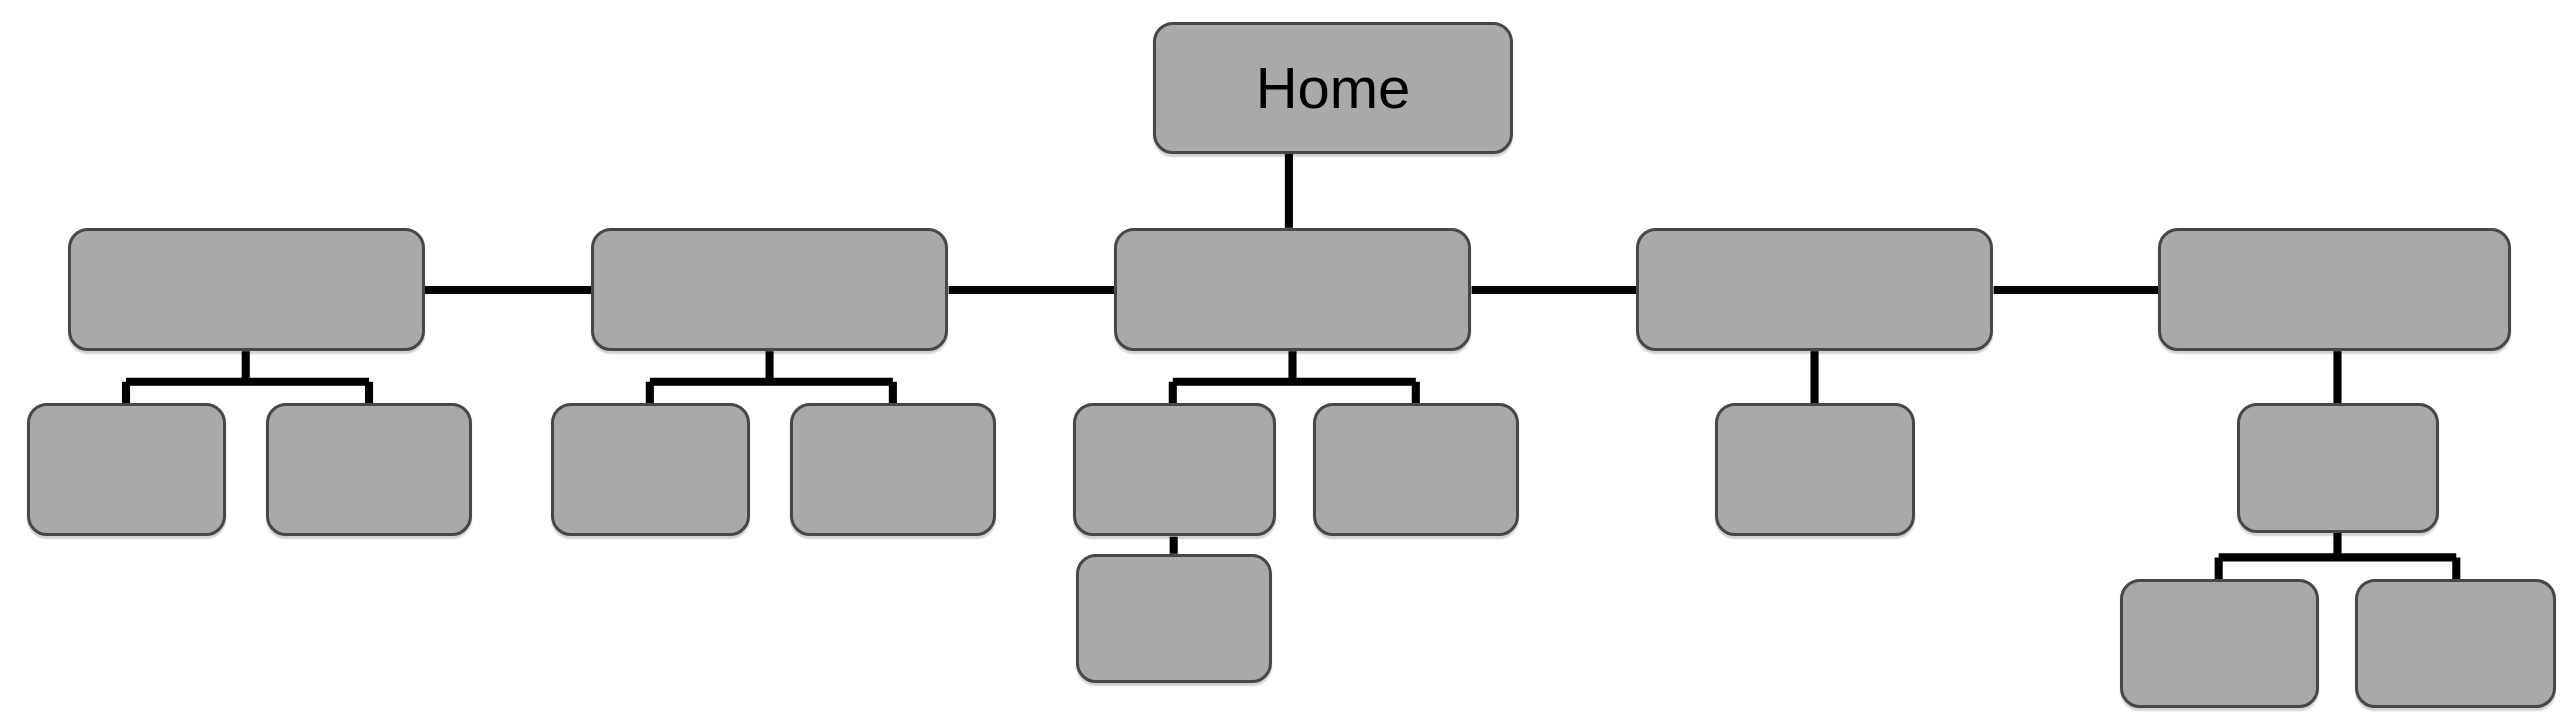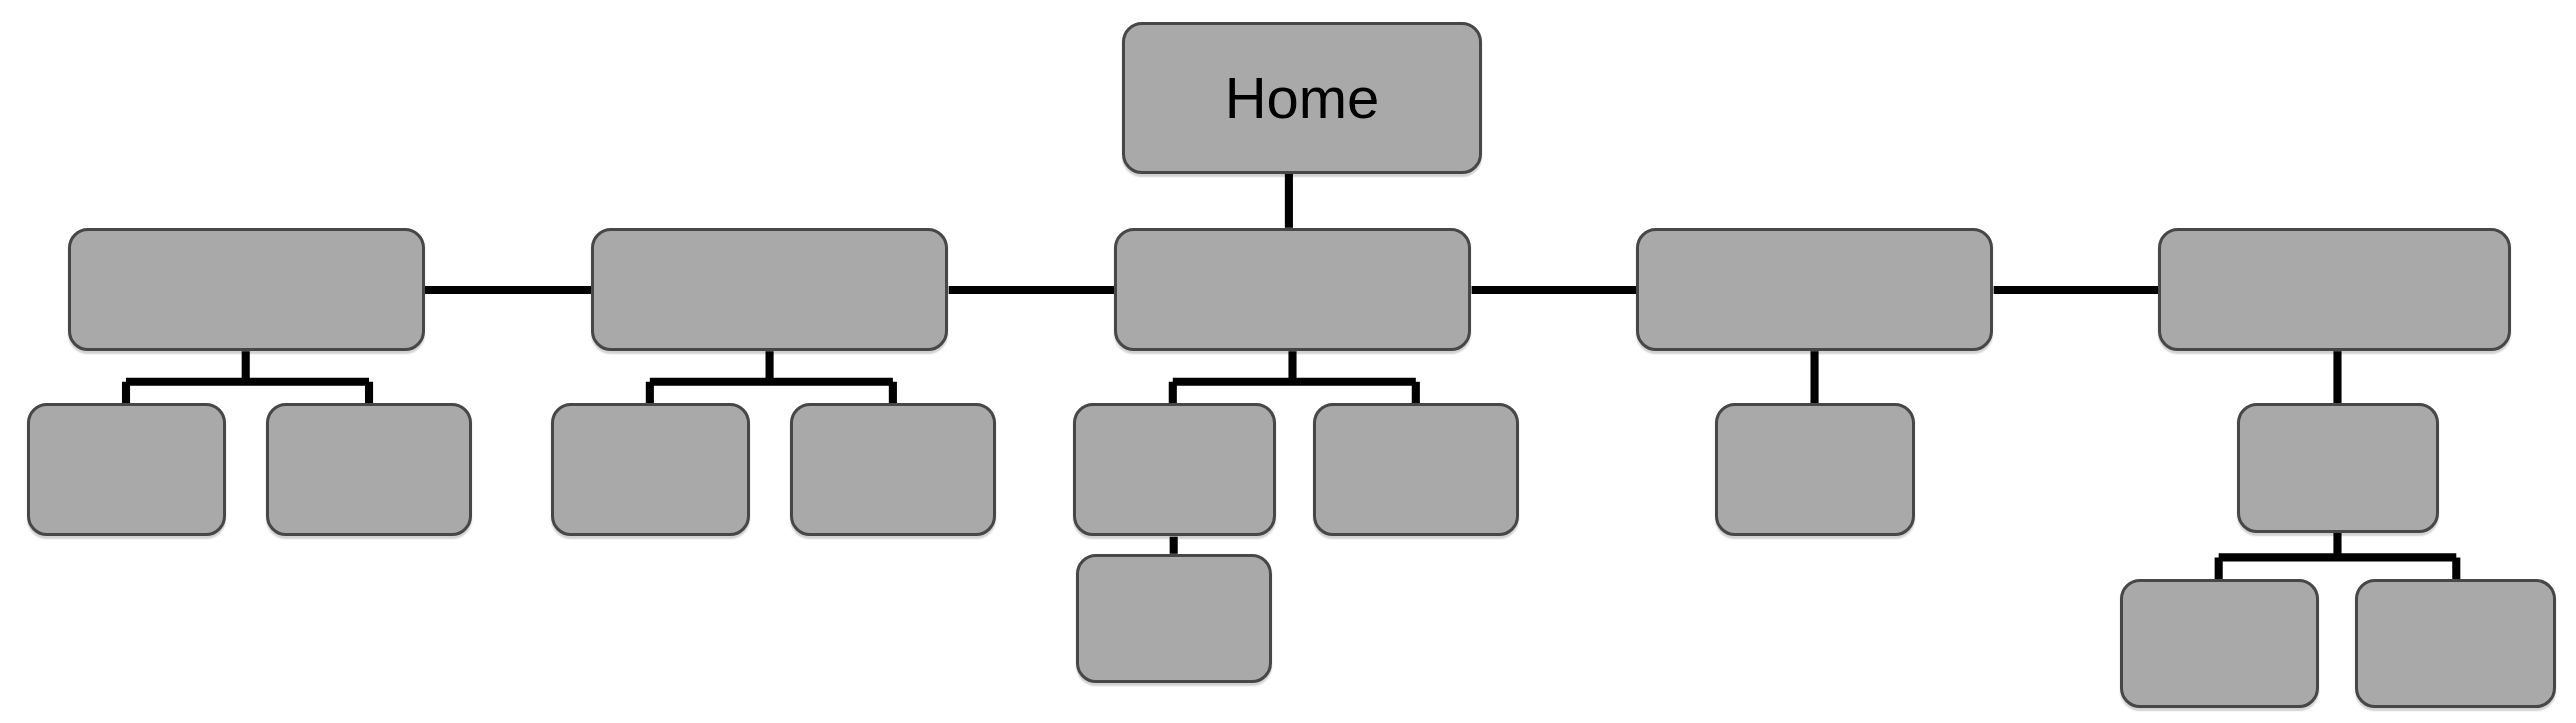--- a/index.html
+++ b/index.html
@@ -59,21 +59,21 @@
         <path d="M 855,390 L 855,424 M 722,424 L 992,424 M 722,424 L 722,448 M 992,424 L 992,448"></path>
         <path d="M 1436,390 L 1436,424 M 1303,424 L 1573,424 M 1303,424 L 1303,448 M 1573,424 L 1573,448"></path>
         <path d="M 1304,596 L 1304,615"></path>
         <path d="M 2016,390 L 2016,448"></path>
         <path d="M 2597,390 L 2597,448"></path>
         <path d="M 2597,592 L 2597,619 M 2465,619 L 2729,619 M 2465,619 L 2465,643 M 2729,619 L 2729,643"></path>
       </g>
   </svg>
 
   <div id="node-layer">
-      <div class="node" style="left: 1122px; top: 21.6px; width: 360px; height: 152px; background: rgb(169, 169, 169); border-color: rgb(71, 71, 71); border-width: 3.6px; border-radius: 20px;">
+      <div class="node" style="left: 1153px; top: 21.6px; width: 360px; height: 132px; background: rgb(169, 169, 169); border-color: rgb(71, 71, 71); border-width: 3.6px; border-radius: 20px;">
         <span class="node-label" style="color: rgb(0, 0, 0);">Home</span>
       </div>
       <div class="node" style="left: 68px; top: 228px; width: 357px; height: 123px; background: rgb(169, 169, 169); border-color: rgb(71, 71, 71); border-width: 3.6px; border-radius: 20px;">
         <span class="node-label" style="color: rgb(0, 0, 0);"></span>
       </div>
       <div class="node" style="left: 591px; top: 228px; width: 357px; height: 123px; background: rgb(169, 169, 169); border-color: rgb(71, 71, 71); border-width: 3.6px; border-radius: 20px;">
         <span class="node-label" style="color: rgb(0, 0, 0);"></span>
       </div>
       <div class="node" style="left: 1114px; top: 228px; width: 357px; height: 123px; background: rgb(169, 169, 169); border-color: rgb(71, 71, 71); border-width: 3.6px; border-radius: 20px;">
         <span class="node-label" style="color: rgb(0, 0, 0);"></span>

